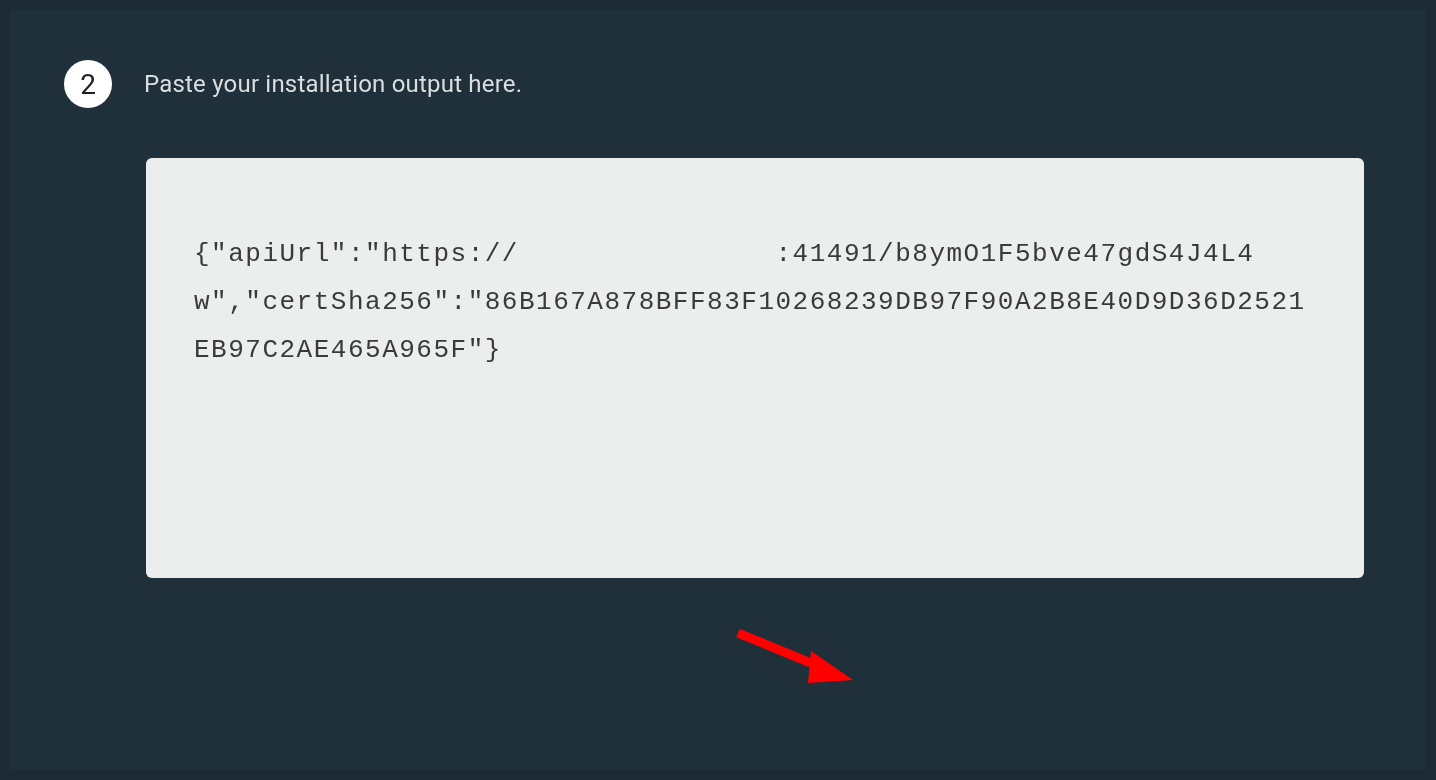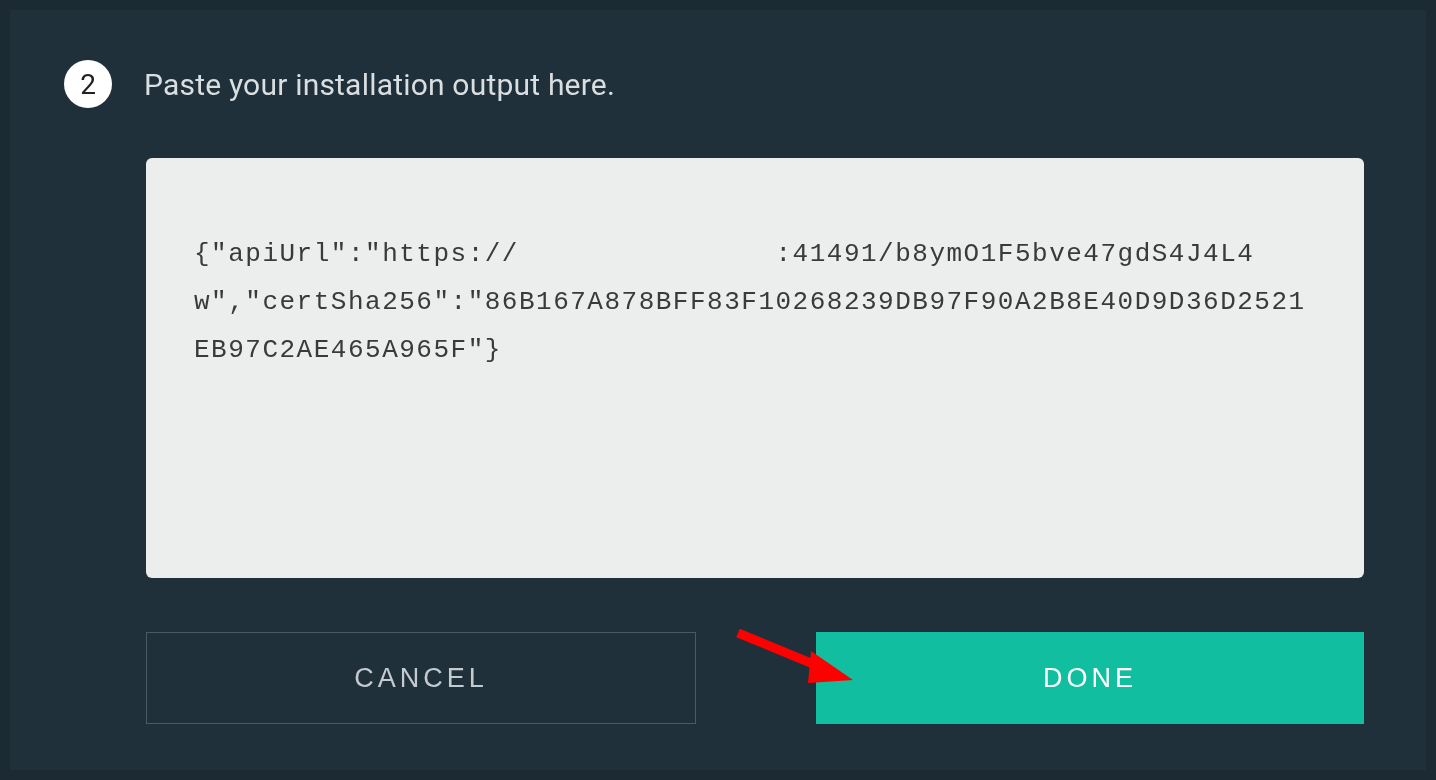--- a/index.html
+++ b/index.html
@@ -36,21 +36,21 @@
       color: #222;
       display: flex;
       align-items: center;
       justify-content: center;
       font-size: 28px;
       font-weight: 400;
       flex-shrink: 0;
     }
     .step-title {
       color: #d9dee1;
-      font-size: 30px;
+      font-size: 24px;
       font-weight: 400;
       letter-spacing: 0.2px;
     }
     .textarea-container {
       margin-left: 96px;
       margin-right: 22px;
     }
     .output-textarea {
       width: 100%;
       height: 420px;
@@ -110,22 +110,18 @@
 <div class="panel">
   <div class="step-header">
     <div class="step-number">2</div>
     <div class="step-title">Paste your installation output here.</div>
   </div>
 
   <div class="textarea-container">
     <textarea class="output-textarea" spellcheck="false" style="">{"apiUrl":"https://               :41491/b8ymO1F5bve47gdS4J4L4w","certSha256":"86B167A878BFF83F10268239DB97F90A2B8E40D9D36D2521EB97C2AE465A965F"}</textarea>
   </div>
 
-  <div class="button-row">
-    <button class="btn btn-cancel">CANCEL</button>
-    <button class="btn btn-done">DONE</button>
-  </div>
 
   <svg class="arrow-annotation" width="140" height="80" viewBox="0 0 140 80">
     <line x1="10" y1="18" x2="95" y2="53" stroke="#ff0000" stroke-width="9"></line>
     <polygon points="125,65 83,36 80,68" fill="#ff0000"></polygon>
   </svg>
 </div>
 
 </body></html>

